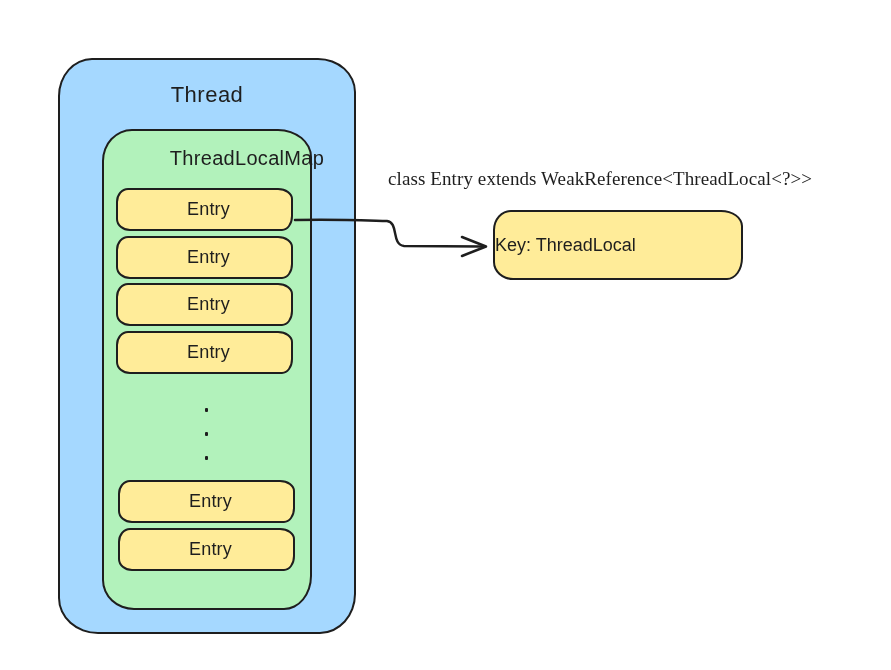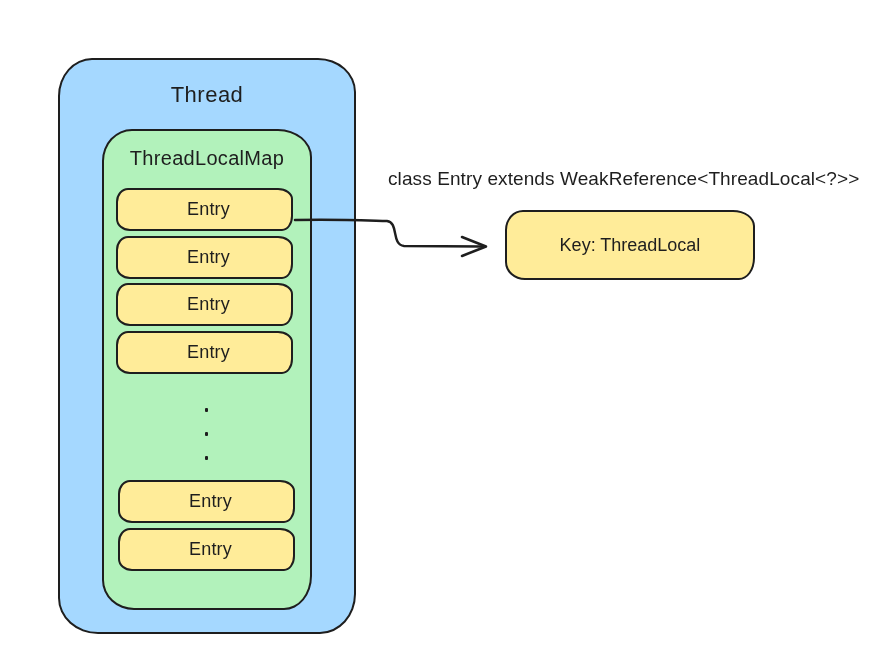--- a/index.html
+++ b/index.html
@@ -50,20 +50,21 @@
     box-sizing: border-box;
   }
   .map-label {
     position: absolute;
     top: 16px;
     left: 0;
     width: 100%;
     text-align: center;
     font-size: 20px;
     letter-spacing: 0.3px;
+    padding-left: 40px;
   }
   
   .entries-top {
     position: absolute;
     left: 12px;
     top: 57px;
     width: 177px;
     display: flex;
     flex-direction: column;
     gap: 4.5px;
@@ -108,39 +109,38 @@
     border-radius: 1px;
   }
   
   .annotation {
     position: absolute;
     left: 388px;
     top: 168px;
     font-size: 19px;
     letter-spacing: 0.1px;
     white-space: nowrap;
+    font-family: Liberation Serif, serif;
   }
   
   .key-box {
     position: absolute;
     left: 493px;
     top: 210px;
     width: 250px;
     height: 70px;
     background: #ffec99;
     border: 2.5px solid #1e1e1e;
     border-radius: 18px 22px 16px 20px / 20px 16px 22px 18px;
     box-sizing: border-box;
     display: flex;
     flex-direction: column;
-    align-items: center;
     justify-content: center;
     font-size: 18px;
     line-height: 23px;
-    margin-left: 12px;
   }
   
   .arrow-svg {
     position: absolute;
     left: 290px;
     top: 200px;
     width: 210px;
     height: 65px;
     pointer-events: none;
   }

